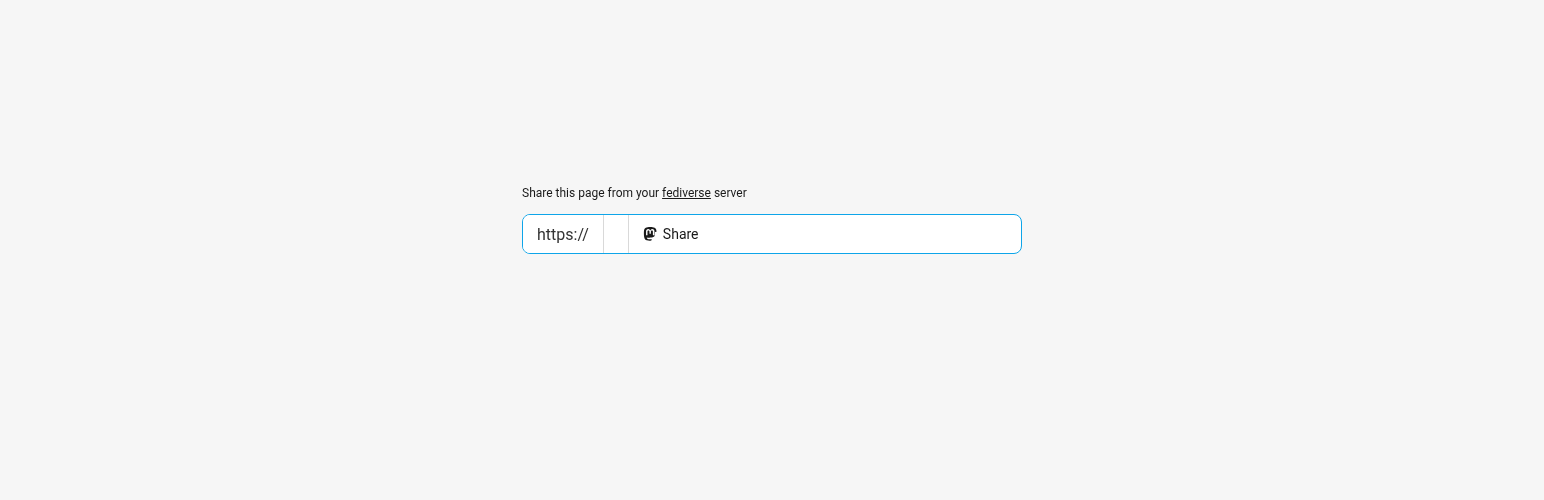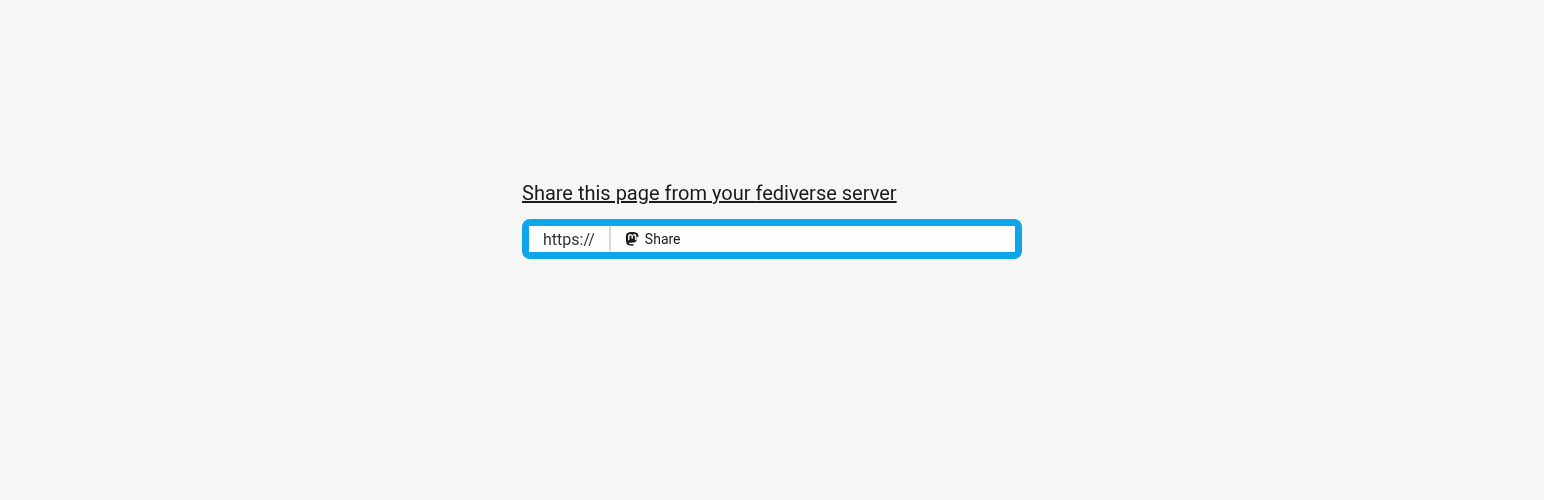--- a/index.html
+++ b/index.html
@@ -17,34 +17,33 @@
       justify-content: center;
     }
     .container {
       display: flex;
       flex-direction: column;
       align-items: flex-start;
       gap: 14px;
       margin-top: -60px;
     }
     .prompt {
-      font-size: 20px;
+      font-size: 12px;
       color: #1a1a1a;
       font-weight: 400;
-      text-decoration: underline;
     }
     .prompt a {
       color: #1a1a1a;
       text-decoration: underline;
     }
     .input-row {
       display: flex;
       width: 500px;
       height: 40px;
-      border: 7px solid #0ea5e9;
+      border: 1px solid #0ea5e9;
       border-radius: 8px;
       overflow: hidden;
       background: #fff;
     }
     .prefix {
       display: flex;
       align-items: center;
       padding: 0 14px;
       font-size: 16px;
       color: #333;
@@ -68,20 +67,21 @@
       align-items: center;
       gap: 6px;
       padding: 0 14px;
       border: none;
       border-left: 1px solid #d9d9d9;
       background: #fff;
       font-size: 14px;
       color: #1a1a1a;
       cursor: pointer;
       font-family: inherit;
+      margin-left: 24px;
     }
     .share-btn svg {
       width: 14px;
       height: 14px;
       display: block;
     }
   </style>
 </head>
 <body>
 

